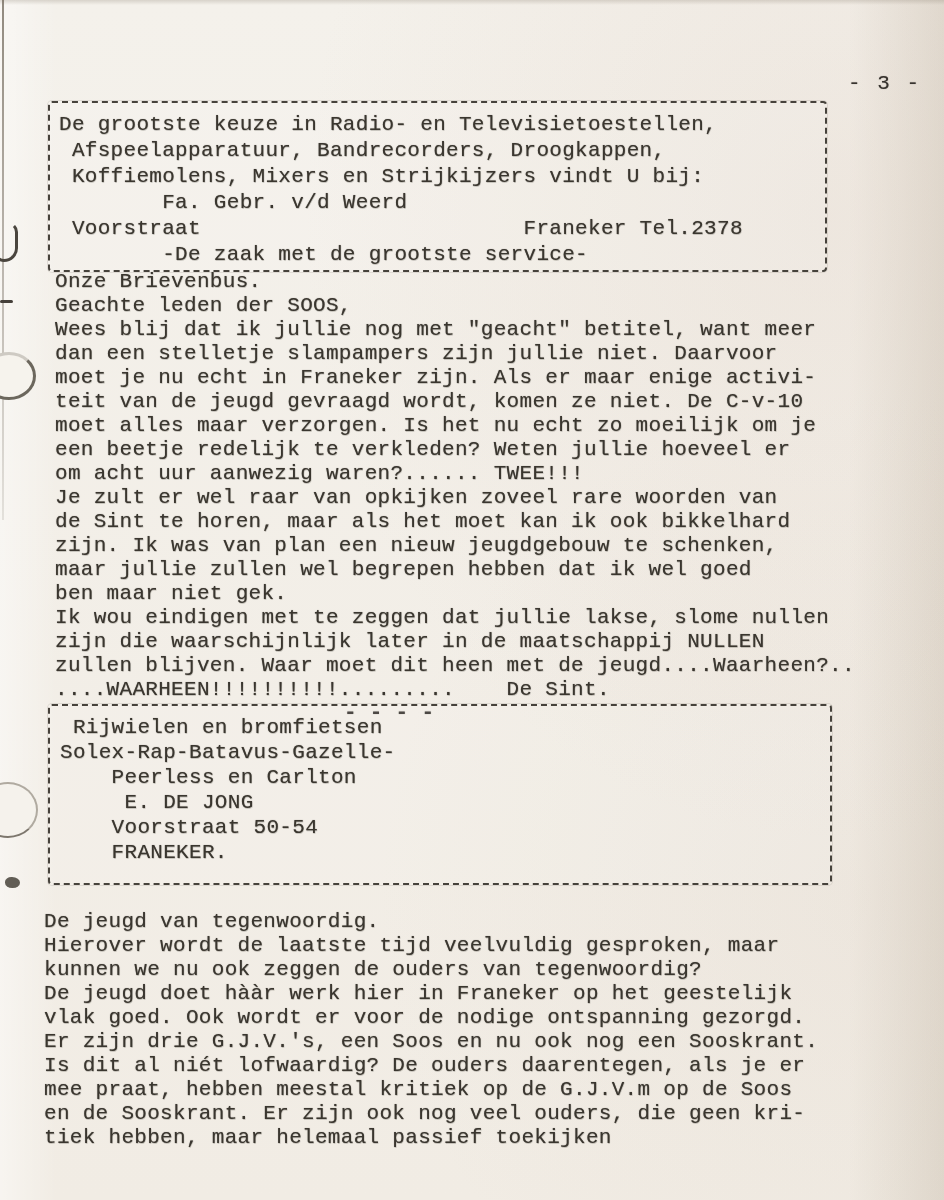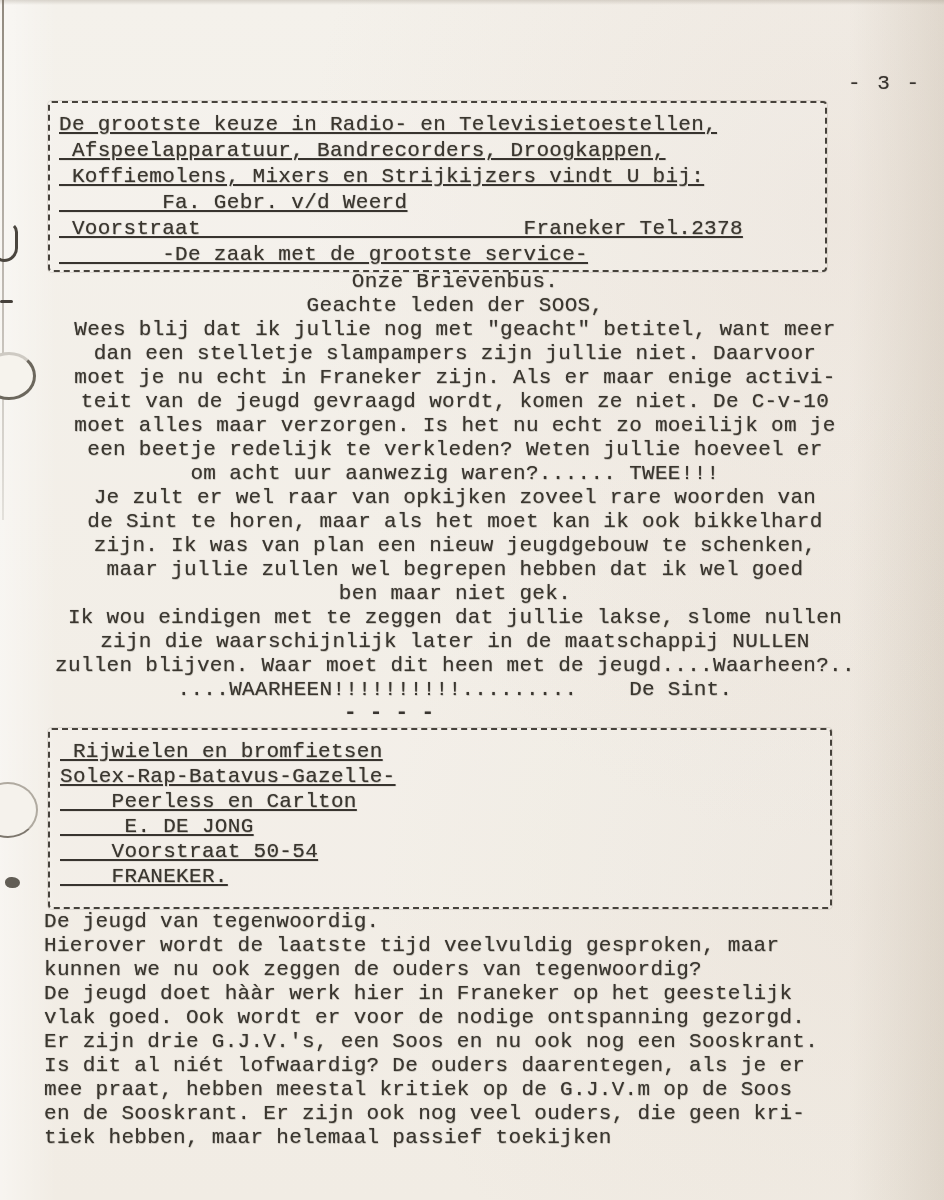--- a/index.html
+++ b/index.html
@@ -39,42 +39,41 @@
     font-size: 21px;
     letter-spacing: 2px;
     text-shadow: 0 0 1px rgba(58,54,47,0.5);
   }
   .ad-box {
     position: absolute;
     border: 2px dashed #46423b;
     border-radius: 4px;
     box-shadow: 0 0 0 1px rgba(70,66,59,0.12);
     background: rgba(255,255,255,0.10);
-    text-decoration: underline;
   }
   .ad-top {
     left: 48px;
     top: 101px;
     width: 766px;
     height: 158px;
     padding-top: 9px;
     padding-left: 9px;
   }
   .ad-top .typed { line-height: 26px; }
   .ad-duo {
     left: 48px;
-    top: 728px;
+    top: 704px;
     width: 780px;
     height: 177px;
     display: flex;
   }
   .ad-col { padding-top: 9px; line-height: 25px; }
   .ad-col.left  { width: 353px; padding-left: 10px; }
   .ad-col.right { flex: 1; border-left: 2px dashed #46423b; padding-left: 22px; }
-  .letter  { position: absolute; left: 55px; top: 270px; text-align: center; }
+  .letter  { position: absolute; left: 55px; top: 270px; }
   .article { position: absolute; left: 44px; top: 910px; }
   .separator {
     position: absolute;
     left: 344px;
     top: 701px;
     font-size: 21px;
     font-weight: bold;
     letter-spacing: 0.3px;
     text-shadow: 0 0 1px rgba(58,54,47,0.55);
     white-space: pre;

